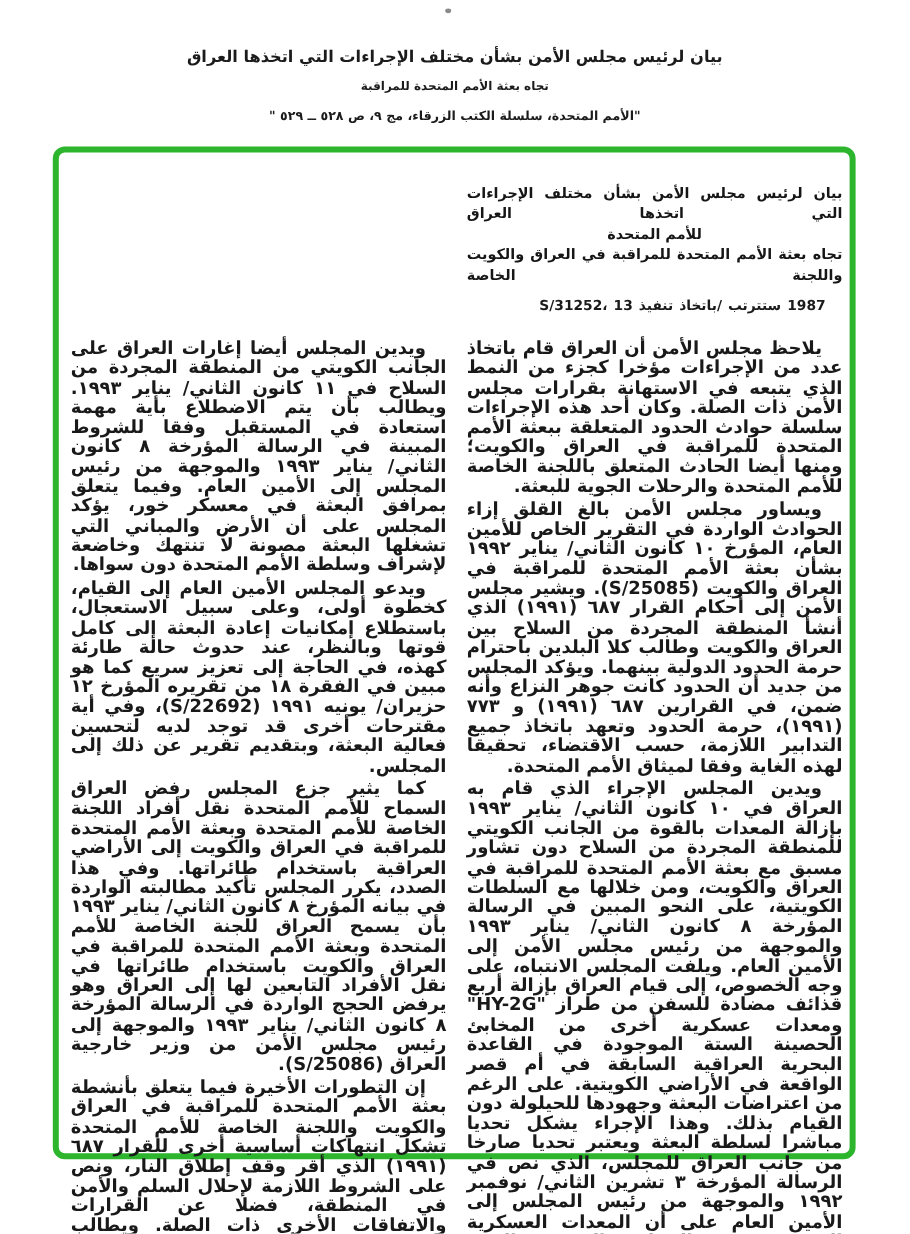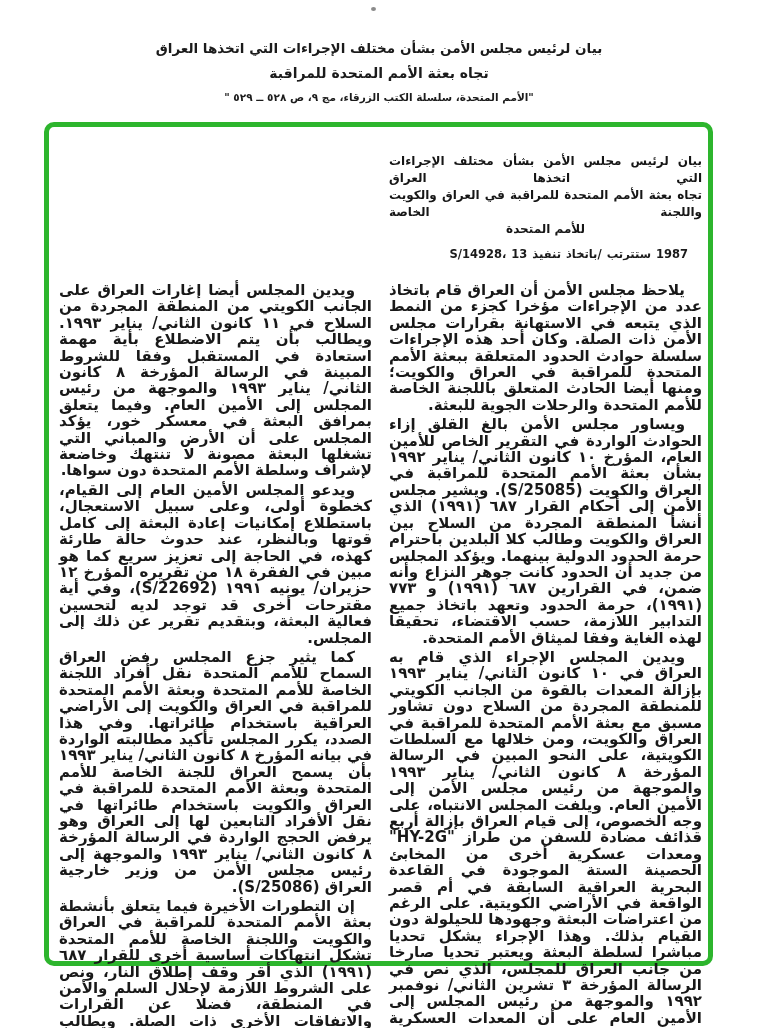--- a/index.html
+++ b/index.html
@@ -7,21 +7,21 @@
     width:758px;height:1028px;position:relative;overflow:hidden;
     font-family:"DejaVu Sans",sans-serif;color:#1b1b1b;
     -webkit-font-smoothing:antialiased;
   }
   
   .speck{position:absolute;left:371px;top:7px;width:5px;height:4px;background:#8a8a8a;border-radius:50%;}
 
   
   .page-header{position:absolute;top:40px;left:0;right:0;text-align:center;direction:rtl;font-weight:bold;}
   .ph-line1{font-size:13.5px;line-height:16px;margin-bottom:9px;}
-  .ph-line2{font-size:14px;line-height:16px;margin-bottom:10px;}
+  .ph-line2{font-size:10px;line-height:16px;margin-bottom:10px;}
   .ph-line3{font-size:10.5px;line-height:13px;}
 
   
   .doc-frame{
     position:absolute;left:44px;top:122px;width:669px;height:844px;
     box-sizing:border-box;border:5px solid #2db52d;border-radius:10px;
     padding:26px 6px 0 10px;
   }
   .frame-inner{width:643px;margin:0 auto;}
 
@@ -58,26 +58,26 @@
   <div class="ph-line1">بيان لرئيس مجلس الأمن بشأن مختلف الإجراءات التي اتخذها العراق</div>
   <div class="ph-line2">تجاه بعثة الأمم المتحدة للمراقبة</div>
   <div class="ph-line3">"الأمم المتحدة، سلسلة الكتب الزرقاء، مج ٩، ص ٥٢٨ ــ ٥٢٩ "</div>
 </div>
 
 <div class="doc-frame" style="border-color: rgb(45, 181, 45);">
   <div class="frame-inner">
 
     <div class="doc-title">
       <div class="title-line">بيان لرئيس مجلس الأمن بشأن مختلف الإجراءات التي اتخذها العراق</div>
+      <div class="title-line title-line-last">للأمم المتحدة</div>
       <div class="title-line">تجاه بعثة الأمم المتحدة للمراقبة في العراق والكويت واللجنة الخاصة</div>
-      <div class="title-line title-line-last">للأمم المتحدة</div>
     </div>
 
     <div class="doc-ref">
-        <span class="tok">S/14928،</span>
+        <span class="tok">S/31252،</span>
         <span class="tok">13</span>
         <span class="tok">تنفيذ</span>
         <span class="tok">باتخاذ/</span>
         <span class="tok">ستترتب</span>
         <span class="tok">1987</span>
       </div>
 
     <div class="columns">
       <div class="col">
         <p>يلاحظ مجلس الأمن أن العراق قام باتخاذ عدد من الإجراءات مؤخرا كجزء من النمط الذي يتبعه في الاستهانة بقرارات مجلس الأمن ذات الصلة. وكان أحد هذه الإجراءات سلسلة حوادث الحدود المتعلقة ببعثة الأمم المتحدة للمراقبة في العراق والكويت؛ ومنها أيضا الحادث المتعلق باللجنة الخاصة للأمم المتحدة والرحلات الجوية للبعثة.</p>

